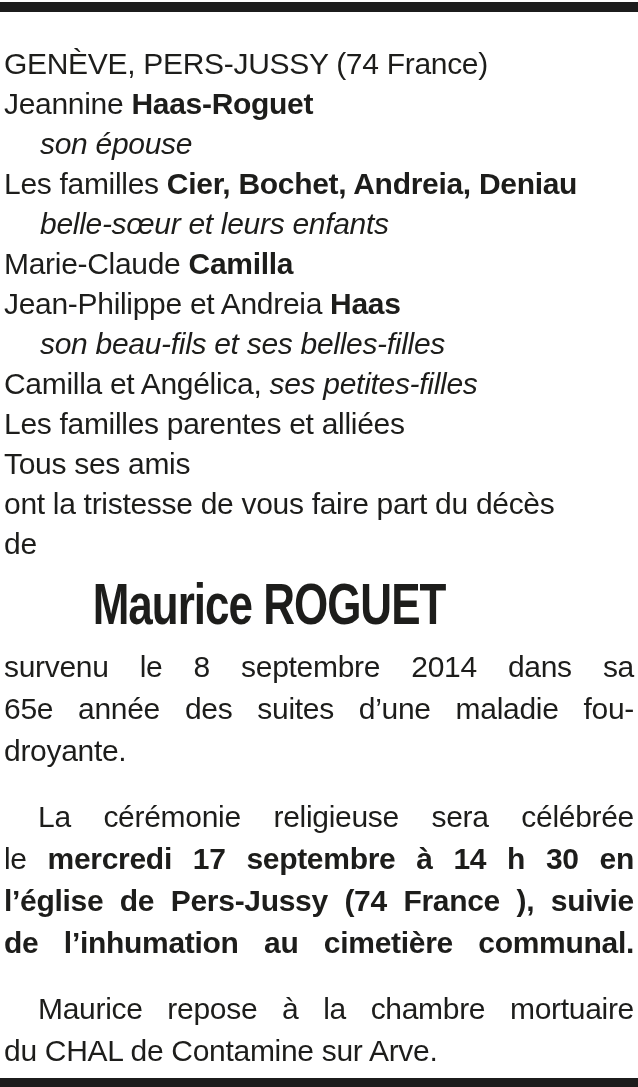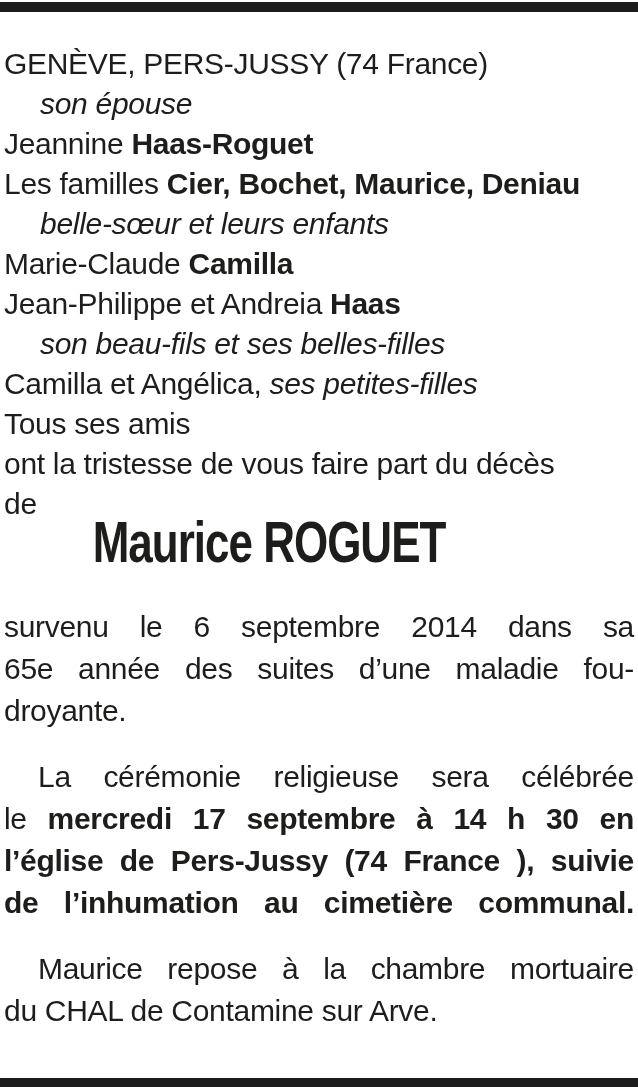--- a/index.html
+++ b/index.html
@@ -21,21 +21,21 @@
     height:40px;line-height:40px;
     font-size:30px;letter-spacing:-0.3px;
     white-space:nowrap;
   }
   .b{font-weight:bold;}
   .it{font-style:italic;}
   .ind{padding-left:36px;}
 
   .title-wrap{
     height:82px;width:530px;
-    display:flex;justify-content:center;
+    display:flex;align-items:center;justify-content:center;
   }
   .title{
     font-size:44px;font-weight:bold;letter-spacing:-1px;
     transform:scaleY(1.3);transform-origin:50% 55%;
     white-space:nowrap;
   }
 
   .pline{
     height:42px;line-height:42px;
     font-size:30px;letter-spacing:-0.3px;
@@ -46,39 +46,40 @@
 </style>
 </head>
 <body>
 
 <div class="page">
   <div class="rule rule-top"></div>
 
   <div class="line"><span>GENÈVE, PERS-JUSSY (74 France)</span></div>
 
   <div>
+    <div class="line"><span>Jeannine </span><span class="b">Haas-Roguet</span></div>
     <div class="line ind it"><span>son épouse</span></div>
-    <div class="line"><span>Jeannine </span><span class="b">Haas-Roguet</span></div>
-    <div class="line"><span>Les familles </span><span class="b">Cier, Bochet, Maurice, Deniau</span></div>
+    <div class="line"><span>Les familles </span><span class="b">Cier, Bochet, Andreia, Deniau</span></div>
     <div class="line ind it"><span>belle-sœur et leurs enfants</span></div>
     <div class="line"><span>Marie-Claude </span><span class="b">Camilla</span></div>
     <div class="line"><span>Jean-Philippe et Andreia </span><span class="b">Haas</span></div>
     <div class="line ind it"><span>son beau-fils et ses belles-filles</span></div>
     <div class="line"><span>Camilla et Angélica, </span><span class="it">ses petites-filles</span></div>
+    <div class="line"><span>Les familles parentes et alliées</span></div>
     <div class="line"><span>Tous ses amis</span></div>
     <div class="line"><span>ont la tristesse de vous faire part du décès</span></div>
     <div class="line"><span>de</span></div>
   </div>
 
   <div class="title-wrap">
     <div class="title">Maurice ROGUET</div>
   </div>
 
   <div>
-    <div class="pline j"><span>survenu le 6 septembre 2014 dans sa</span></div>
+    <div class="pline j"><span>survenu le 8 septembre 2014 dans sa</span></div>
     <div class="pline j"><span>65e année des suites d’une maladie fou-</span></div>
     <div class="pline left"><span>droyante.</span></div>
   </div>
 
   <div>
     <div class="pline j pind"><span>La cérémonie religieuse sera célébrée</span></div>
     <div class="pline j"><span>le </span><span class="b">mercredi 17 septembre à 14 h 30 en</span></div>
     <div class="pline j b"><span>l’église de Pers-Jussy (74 France ), suivie</span></div>
     <div class="pline j b"><span>de l’inhumation au cimetière communal.</span></div>
   </div>

